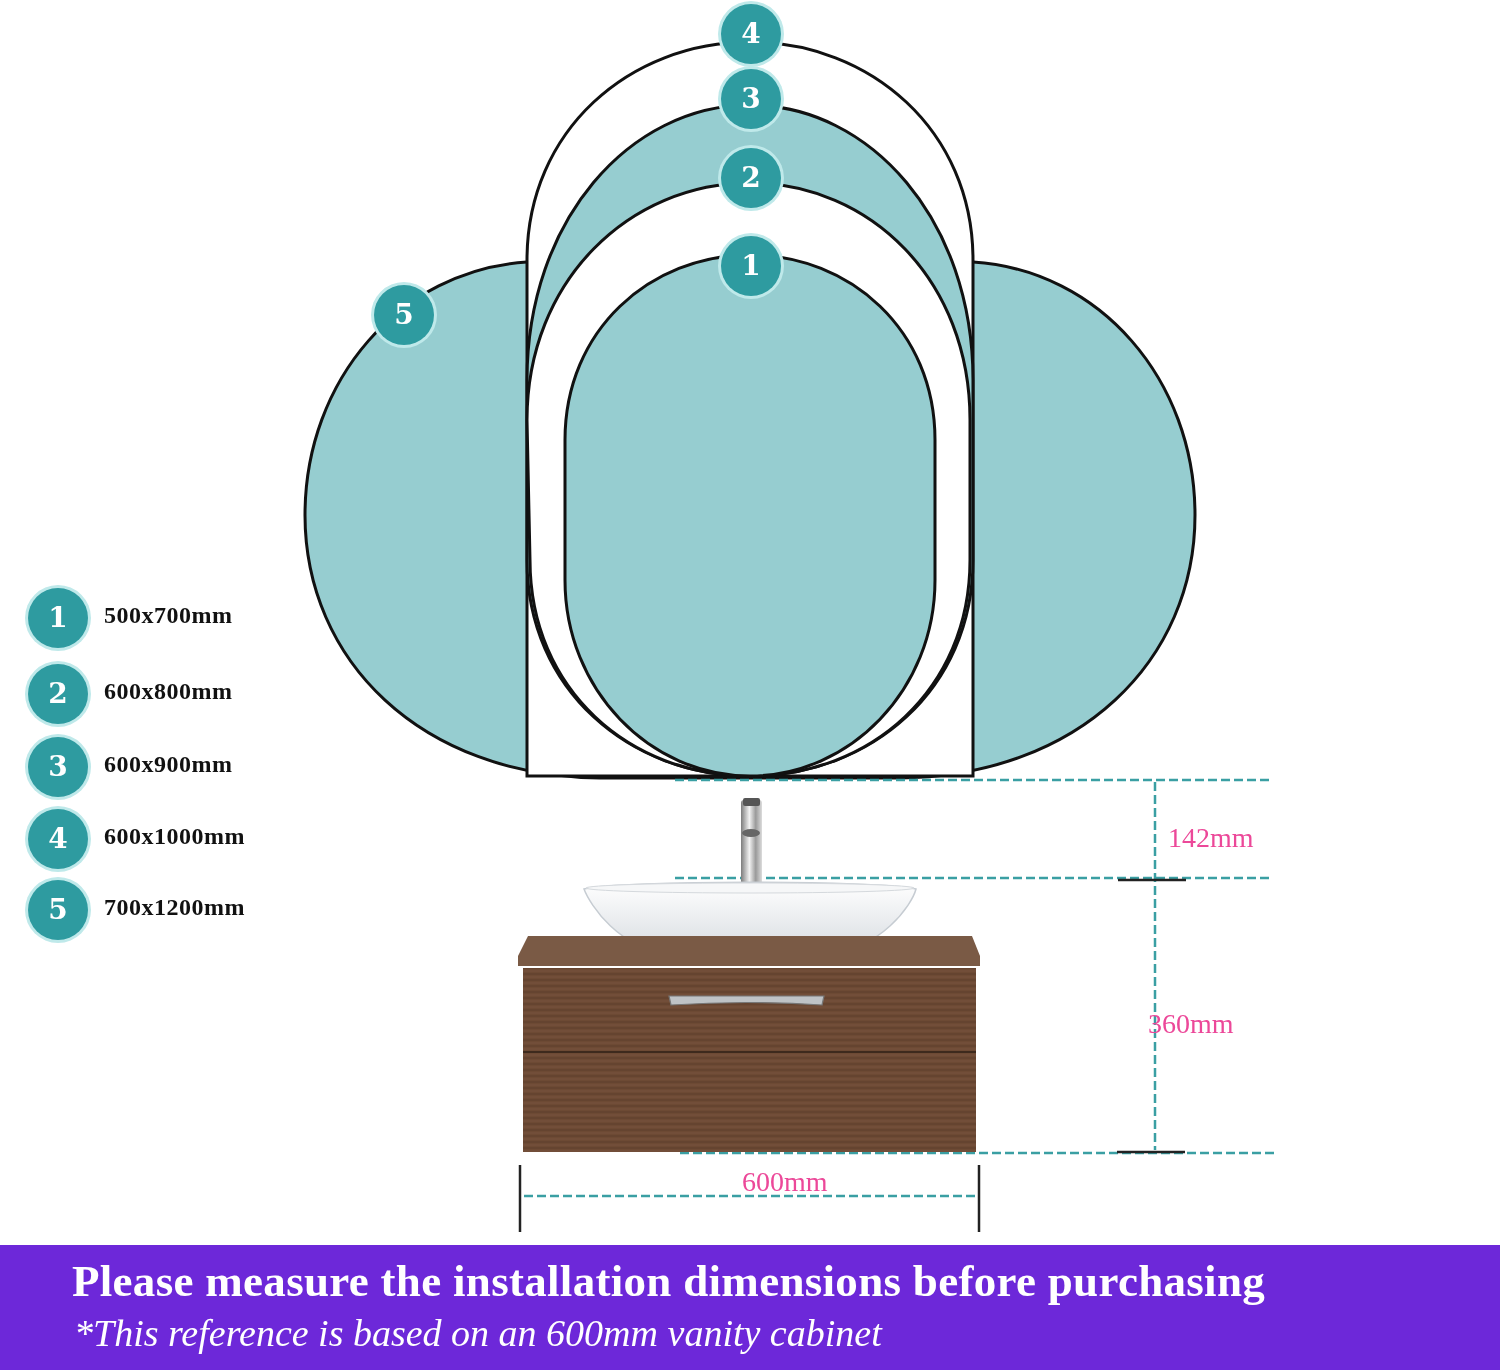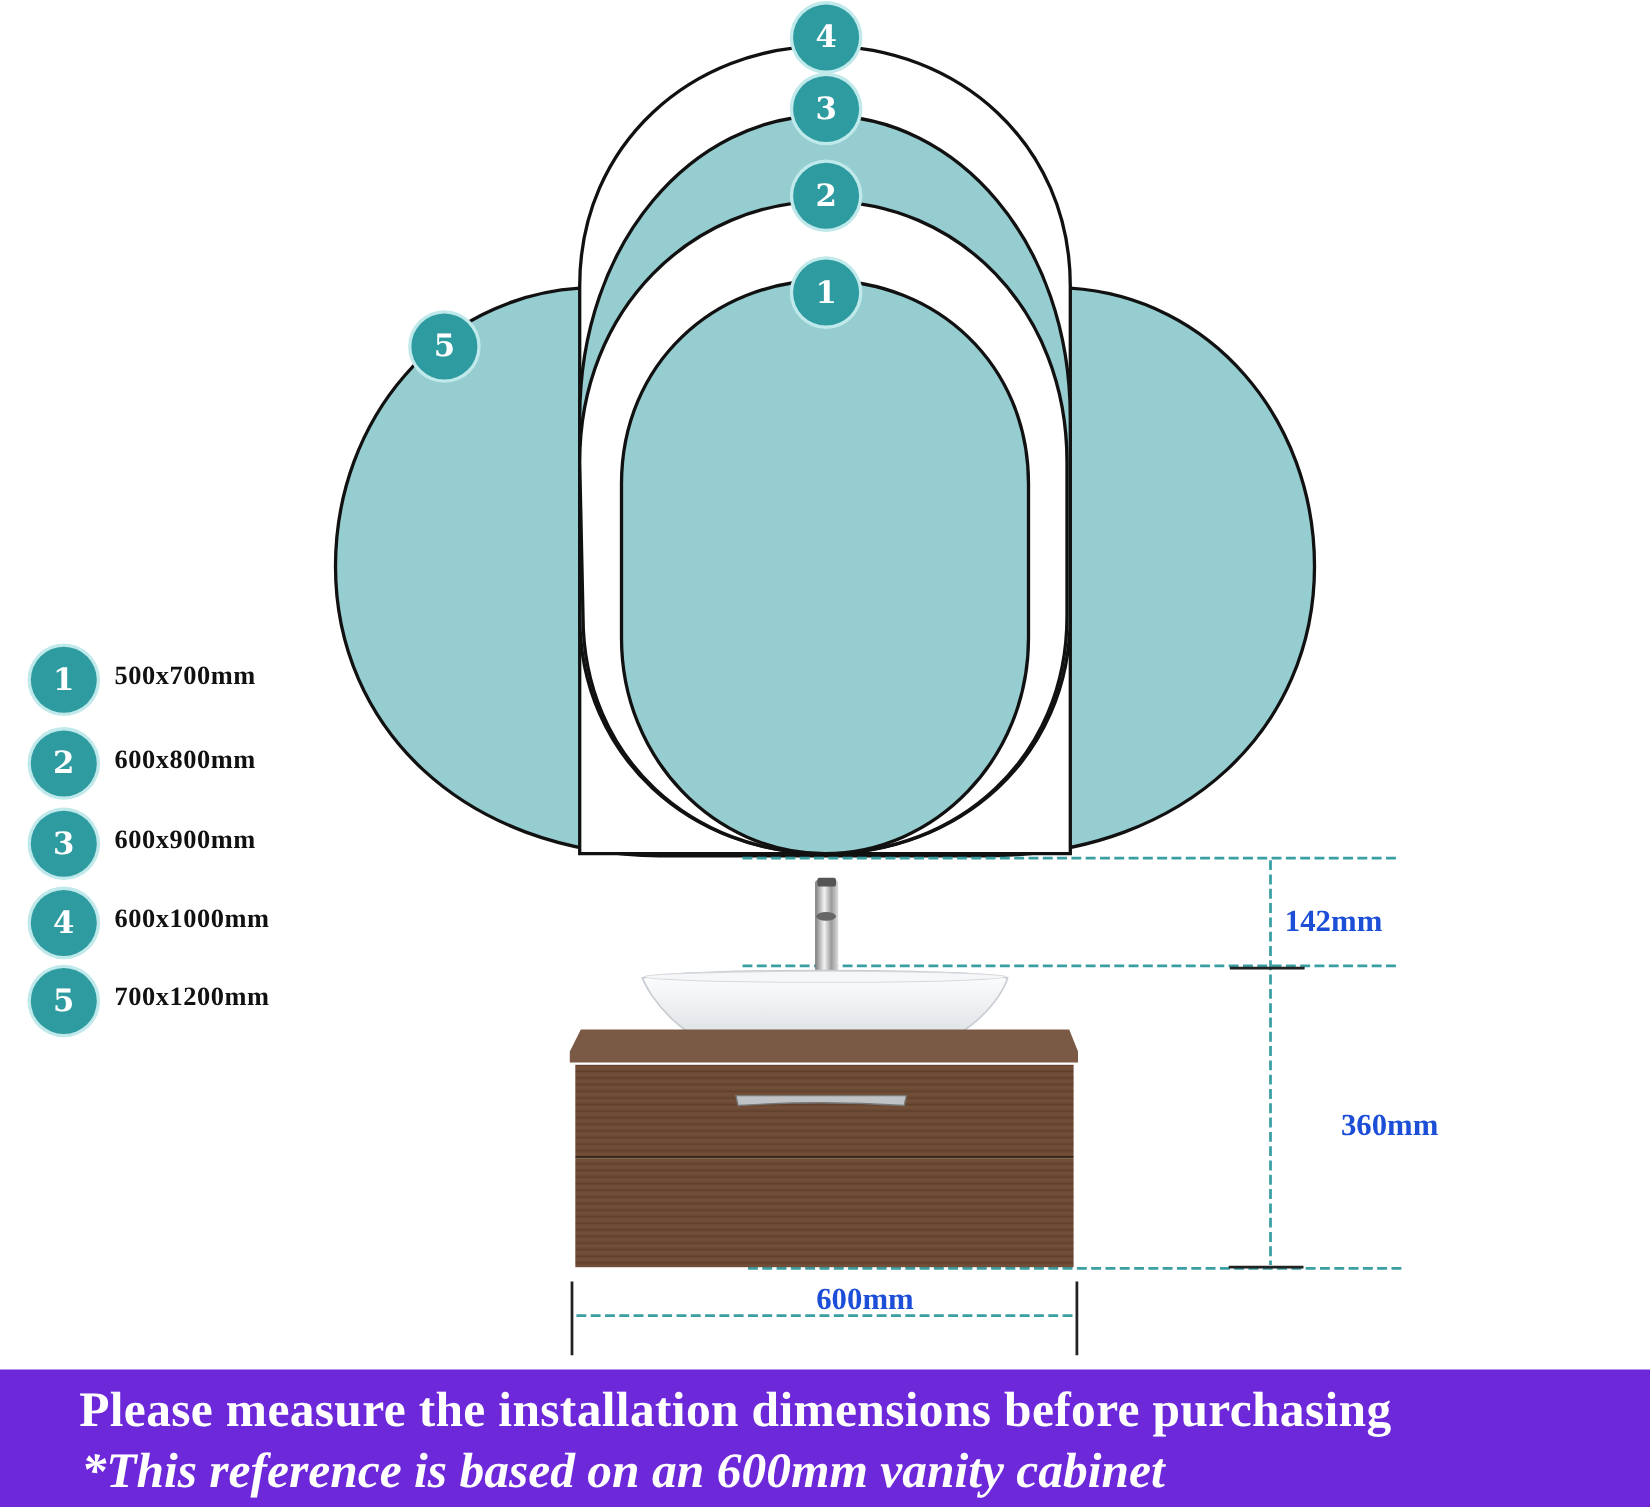--- a/index.html
+++ b/index.html
@@ -7,26 +7,26 @@
   .canvas { position: absolute; left: 0; top: 0; width: 1500px; height: 1370px; }
   svg.shapes { position: absolute; left: 0; top: 0; }
   .badge { position: absolute; width: 60px; height: 60px; border-radius: 50%; background: #2e9ba0; color: #ffffff;
            font-family: "DejaVu Serif", serif; font-weight: bold; font-size: 28px; line-height: 60px; text-align: center;
            box-shadow: 0 0 0 3px #bfe9ea; }
   .legend { position: absolute; left: 28px; top: 588px; }
   .legend-row { position: absolute; left: 0; width: 320px; height: 64px; }
   .legend-row .badge { left: 0; top: 0; }
   .legend-row .lbl { position: absolute; left: 76px; top: 14px; font-family: "Liberation Serif", serif; font-weight: bold;
                      font-size: 24px; color: #111; white-space: nowrap; letter-spacing: 0.5px; }
-  .dim-label { position: absolute; font-family: "Liberation Serif", serif; font-size: 28px; font-weight: bold; color: #1d4ed8; white-space: nowrap; }
+  .dim-label { position: absolute; font-family: "Liberation Serif", serif; font-size: 28px; font-weight: normal; color: #ec4899; white-space: nowrap; }
   .banner { position: absolute; left: 0; top: 1245px; width: 1500px; height: 125px; background: #6d28d9; padding-left: 28px; }
   .banner .line1 { position: absolute; left: 72px; top: 10px; font-family: "Liberation Serif", serif; font-size: 45px; color: #ffffff;
                    font-weight: bold; white-space: nowrap; letter-spacing: 0.3px; }
-  .banner .line2 { position: absolute; left: 74px; top: 66px; font-family: "Liberation Serif", serif; font-size: 45px; color: #ffffff;
-                   font-style: italic; font-weight: bold; white-space: nowrap; }
+  .banner .line2 { position: absolute; left: 74px; top: 66px; font-family: "Liberation Serif", serif; font-size: 38px; color: #ffffff;
+                   font-style: italic; font-weight: normal; white-space: nowrap; }
 </style>
 </head>
 <body>
 
 <div class="canvas">
 
   <svg class="shapes" width="1500" height="1245" viewBox="0 0 1500 1245">
     <defs>
       <pattern id="wood" width="40" height="6" patternUnits="userSpaceOnUse">
         <rect width="40" height="6" fill="#6d4a34"></rect>
@@ -122,20 +122,20 @@
       <div class="badge">4</div>
       <div class="lbl">600x1000mm</div>
     </div>
     <div class="legend-row" style="top:292px;">
       <div class="badge">5</div>
       <div class="lbl">700x1200mm</div>
     </div>
   </div>
 
   <div class="dim-label" style="left:1168px; top:822px;">142mm</div>
-  <div class="dim-label" style="left:1219px; top:1008px;">360mm</div>
+  <div class="dim-label" style="left:1148px; top:1008px;">360mm</div>
   <div class="dim-label" style="left:714px; top:1166px;margin-left:28px;">600mm</div>
 
   <div class="banner">
     <div class="line1">Please measure the installation dimensions before purchasing</div>
     <div class="line2">*This reference is based on an 600mm vanity cabinet</div>
   </div>
 </div>
 
 </body></html>

